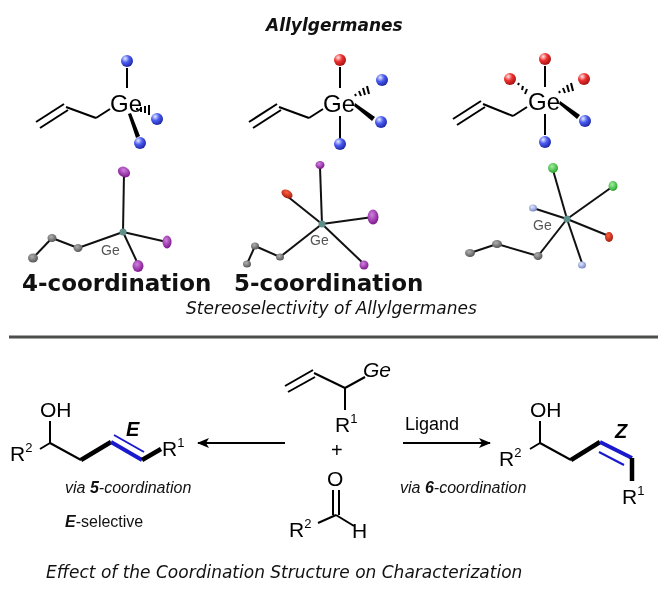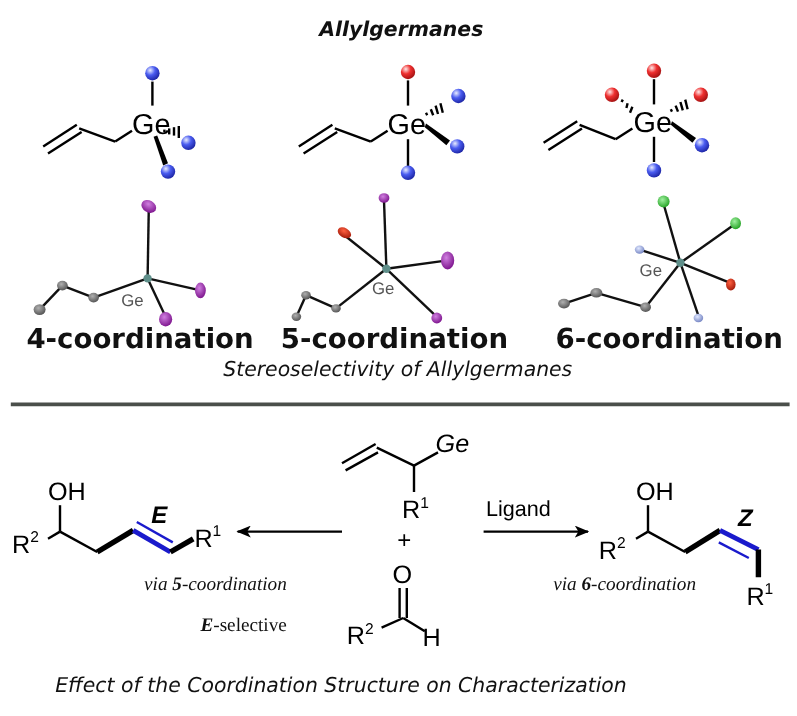--- a/index.html
+++ b/index.html
@@ -2,21 +2,21 @@
 <html><head>
 <meta charset="utf-8">
 <style>
   html, body { margin: 0; padding: 0; background: #ffffff; }
   body { width: 664px; height: 597px; position: relative; overflow: hidden; font-family: "Liberation Sans", sans-serif; }
   #stage { position: absolute; left: 0; top: 0; width: 664px; height: 597px; }
   .lbl { position: absolute; white-space: nowrap; color: #111; }
   .title { font-family: "DejaVu Sans", sans-serif; font-weight: bold; font-style: italic; font-size: 17px; text-align: right; }
   .coord { font-family: "DejaVu Sans", sans-serif; font-weight: bold; font-size: 23px; }
   .caption { font-family: "DejaVu Sans", sans-serif; font-style: italic; font-size: 17px; font-weight: normal; }
-  .note { font-family: Liberation Serif, serif; font-size: 16px; text-align: right; }
+  .note { font-family: Liberation Sans, sans-serif; font-size: 16px; text-align: left; }
   .note i { font-style: italic; }
   svg text { font-family: "Liberation Sans", sans-serif; }
 </style>
 </head>
 <body>
 
 <div id="stage">
 <svg width="664" height="597" viewBox="0 0 664 597" xmlns="http://www.w3.org/2000/svg">
   <defs>
     <radialGradient id="gBlue" cx="0.35" cy="0.3" r="0.75">
@@ -252,21 +252,20 @@
     <text x="615" y="438" font-size="20" font-weight="bold" font-style="italic" fill="#000">Z</text>
     <text x="622" y="504" font-size="21" fill="#000"><tspan>R</tspan><tspan dy="-9" font-size="13">1</tspan></text>
   </g>
 </svg>
 
 
 <div class="lbl title" style="left:266px; top:15px;">Allylgermanes</div>
 
 <div class="lbl coord" style="left:22px; top:270px;">4-coordination</div>
 <div class="lbl coord" style="left:234px; top:270px;">5-coordination</div>
-<div class="lbl coord" style="left:463px; top:270px;">6-coordination</div>
 
 <div class="lbl caption" style="left:186px; top:298px;">Stereoselectivity of Allylgermanes</div>
 
 <div class="lbl note" style="left:65px; top:479px; width:174px;">
   <div><i>via </i><i style="font-weight:bold;">5</i><i>-coordination</i></div>
   <div style="margin-top:16px;"><i style="font-weight:bold;">E</i><span>-selective</span></div>
 </div>
 
 <div class="lbl note" style="left:400px; top:479px; width:180px;">
   <div><i>via </i><i style="font-weight:bold;">6</i><i>-coordination</i></div>

